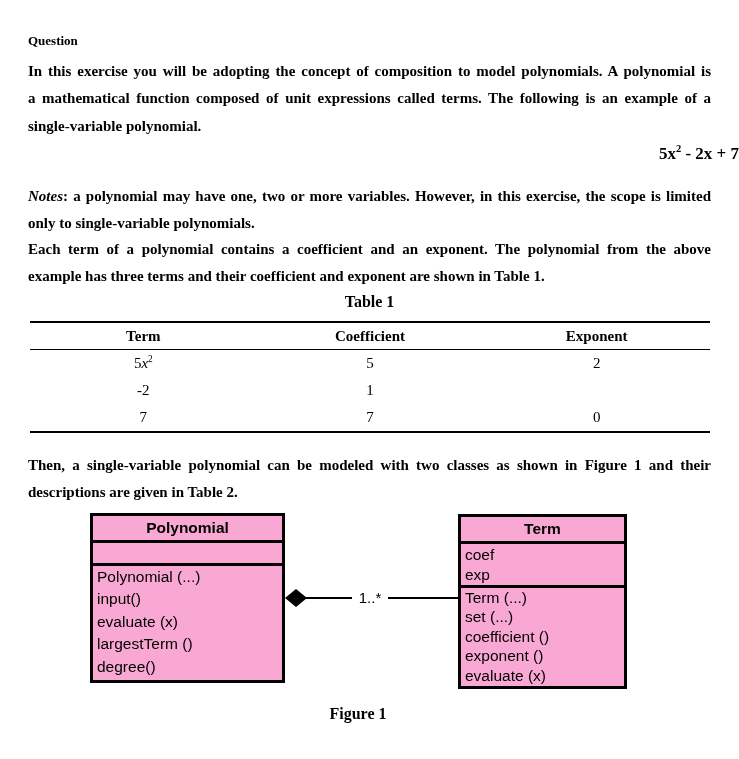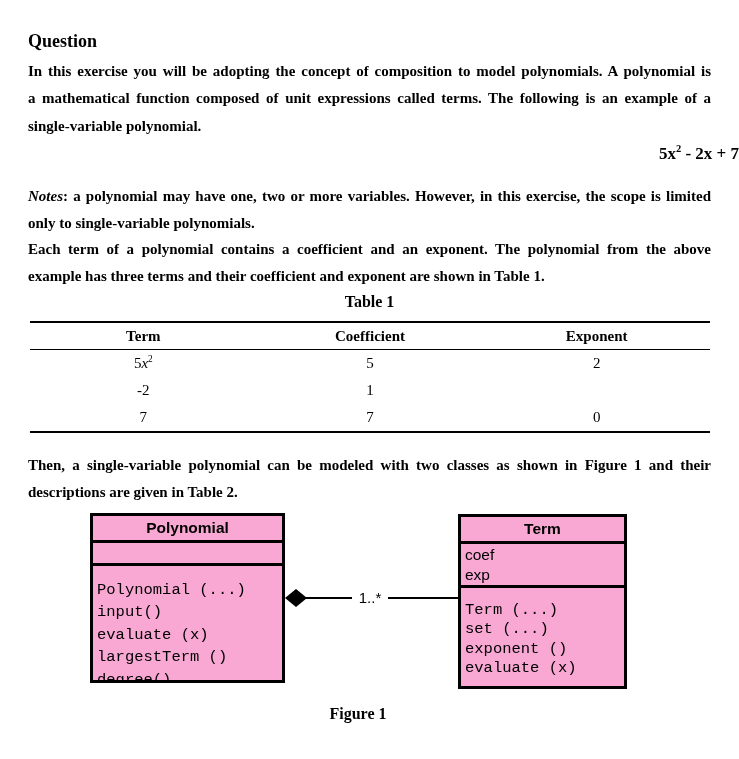--- a/index.html
+++ b/index.html
@@ -2,21 +2,21 @@
 <html><head>
 <meta charset="utf-8">
 <style>
   html,body { margin:0; padding:0; background:#fff; }
   .page {
     position:relative; width:739px; height:759px; background:#ffffff;
     color:#000; font-family:"Liberation Serif", serif; overflow:hidden;
   }
   .heading {
     position:absolute; left:28px; top:30px; margin:0;
-    font-size:18px; font-weight:bold; line-height:22px;
+    font-size:13px; font-weight:bold; line-height:22px;
   }
   .para { position:absolute; left:28px; width:683px; font-size:15px;font-weight:bold; }
   .jline { text-align:justify; text-align-last:justify; line-height:27.4px; white-space:normal; }
   .lline { text-align:left; line-height:27.4px; }
   .formula {
     position:absolute; left:0; top:141px; width:739px; text-align:right;
     font-weight:bold; font-size:17px; line-height:26px;
   }
   sup { font-size:0.62em; line-height:0; }
   .caption {
@@ -47,21 +47,21 @@
   }
   .uml-box.poly { left:90px; top:513px; width:195px; height:170px; }
   .uml-box.term { left:458px; top:514px; width:169px; height:175px; }
   .uml-title {
     text-align:center; font-weight:bold; height:24px; line-height:24px;
     border-bottom:3px solid #000;
   }
   .uml-attrs { border-bottom:3px solid #000; padding:1px 0 1px 4px; }
   .poly .uml-attrs { height:18px; }
   .term .uml-attrs .a { line-height:19.5px; }
-  .uml-methods { padding:13px 0 0 4px;font-family:Liberation Mono, monospace; }
+  .uml-methods { padding:0 0 0 4px; }
   .poly .uml-methods .m { line-height:22.4px; }
   .term .uml-methods .m { line-height:19.4px; }
 
   .connector { position:absolute; left:285px; top:585px; }
   .mult-label {
     position:absolute; left:352px; top:589px; width:36px; text-align:center;
     background:#fff; font-family:"Liberation Sans", sans-serif;
     font-size:15px; line-height:18px;
   }
 </style>
@@ -139,20 +139,21 @@
 
   <div class="uml-box term">
     <div class="uml-title">Term</div>
     <div class="uml-attrs">
       <div class="a">coef</div>
       <div class="a">exp</div>
     </div>
     <div class="uml-methods">
       <div class="m">Term (...)</div>
       <div class="m">set (...)</div>
+      <div class="m">coefficient ()</div>
       <div class="m">exponent ()</div>
       <div class="m">evaluate (x)</div>
     </div>
   </div>
 
   <div class="caption fig" style="top:703px">Figure 1</div>
 
 </div>
 
 </body></html>

